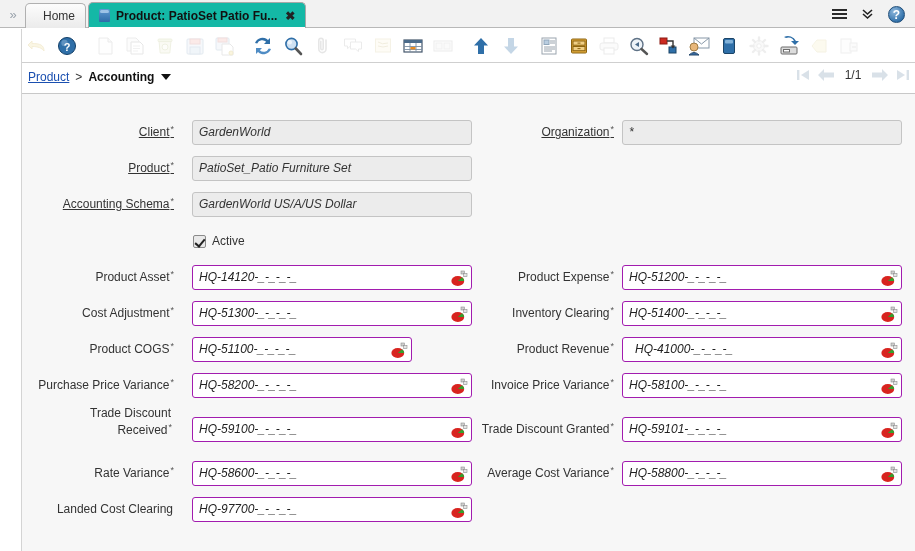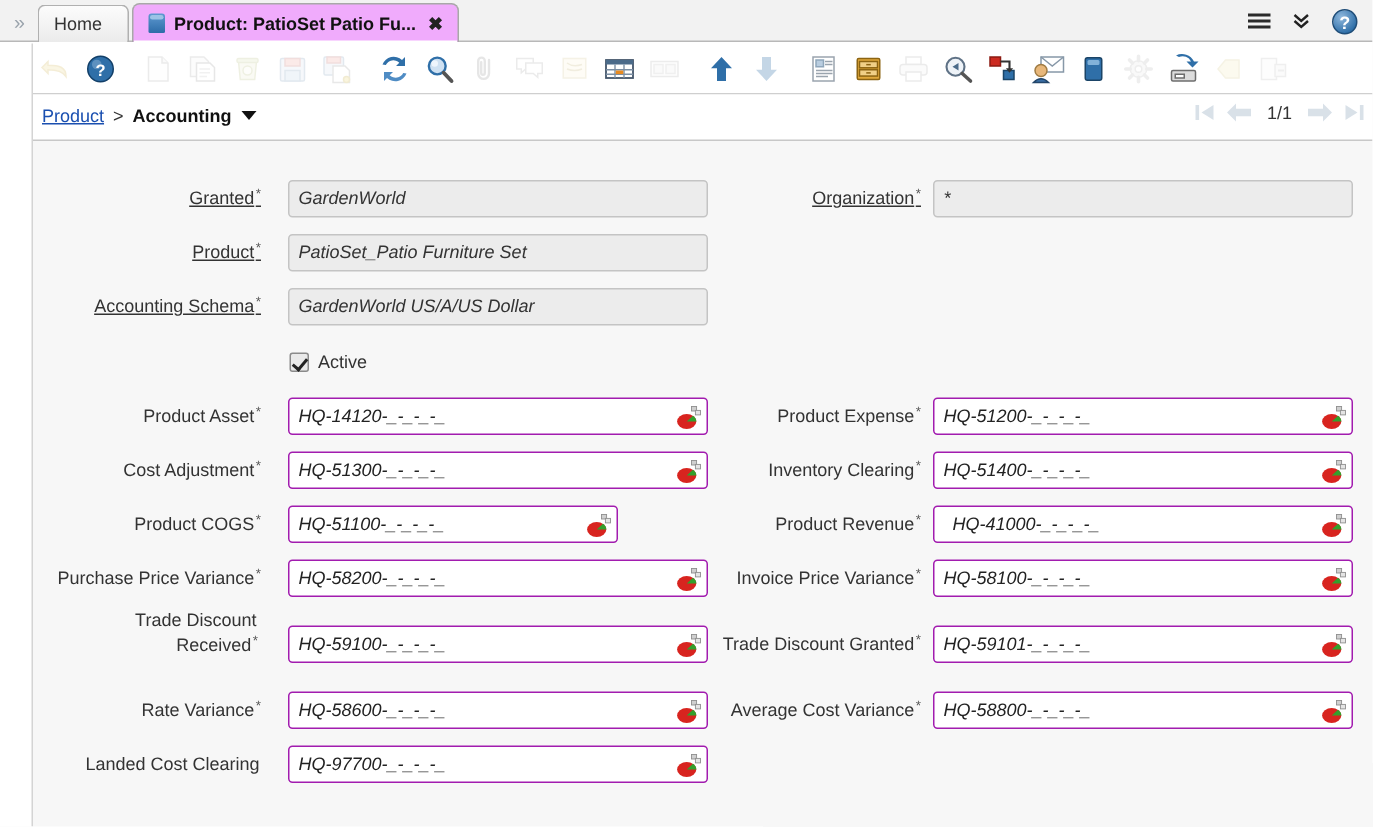--- a/index.html
+++ b/index.html
@@ -39,27 +39,27 @@
     display: flex; align-items: center;
     padding: 0 10px;
     font-size: 12px;
     white-space: nowrap;
   }
   .tab.inactive {
     left: 25px;
     background: linear-gradient(#fcfcfc,#ebebeb);
     color: #333;
     width: 61px;
-    justify-content: flex-start;
+    justify-content: flex-end;
   }
   .tab.active {
     left: 88px;
     top: 2px;
     height: 26px;
-    background: #f0abfc;
+    background: #14b8a6;
     color: #111;
     font-weight: bold;
     border-color: #a8a8a8;
     box-shadow: 0 -1px 0 #fff inset;
   }
   .tab-doc-icon {
     width: 11px; height: 13px;
     background: linear-gradient(#5f9ad1,#2d6ca8);
     border-radius: 2px 2px 1px 1px;
     margin-right: 6px;
@@ -457,21 +457,21 @@
             <rect x="11.6" y="2" width="2.4" height="10" fill="#6b8aa8"></rect>
           </svg>
       </span>
     </div>
   </div>
 
   <div class="formarea">
 
     <div class="row" style="left:0;top:26px;width:440px;">
       <div class="lbl u" style="right:289px;top:5px;">
-        <span>Granted</span><span class="star">*</span>
+        <span>Client</span><span class="star">*</span>
       </div>
       <div class="fld ro" style="left:170px;top:0;width:280px;">GardenWorld</div>
     </div>
 
     <div class="row" style="left:0;top:62px;width:440px;">
       <div class="lbl u" style="right:289px;top:5px;">
         <span>Product</span><span class="star">*</span>
       </div>
       <div class="fld ro" style="left:170px;top:0;width:280px;">PatioSet_Patio Furniture Set</div>
     </div>

